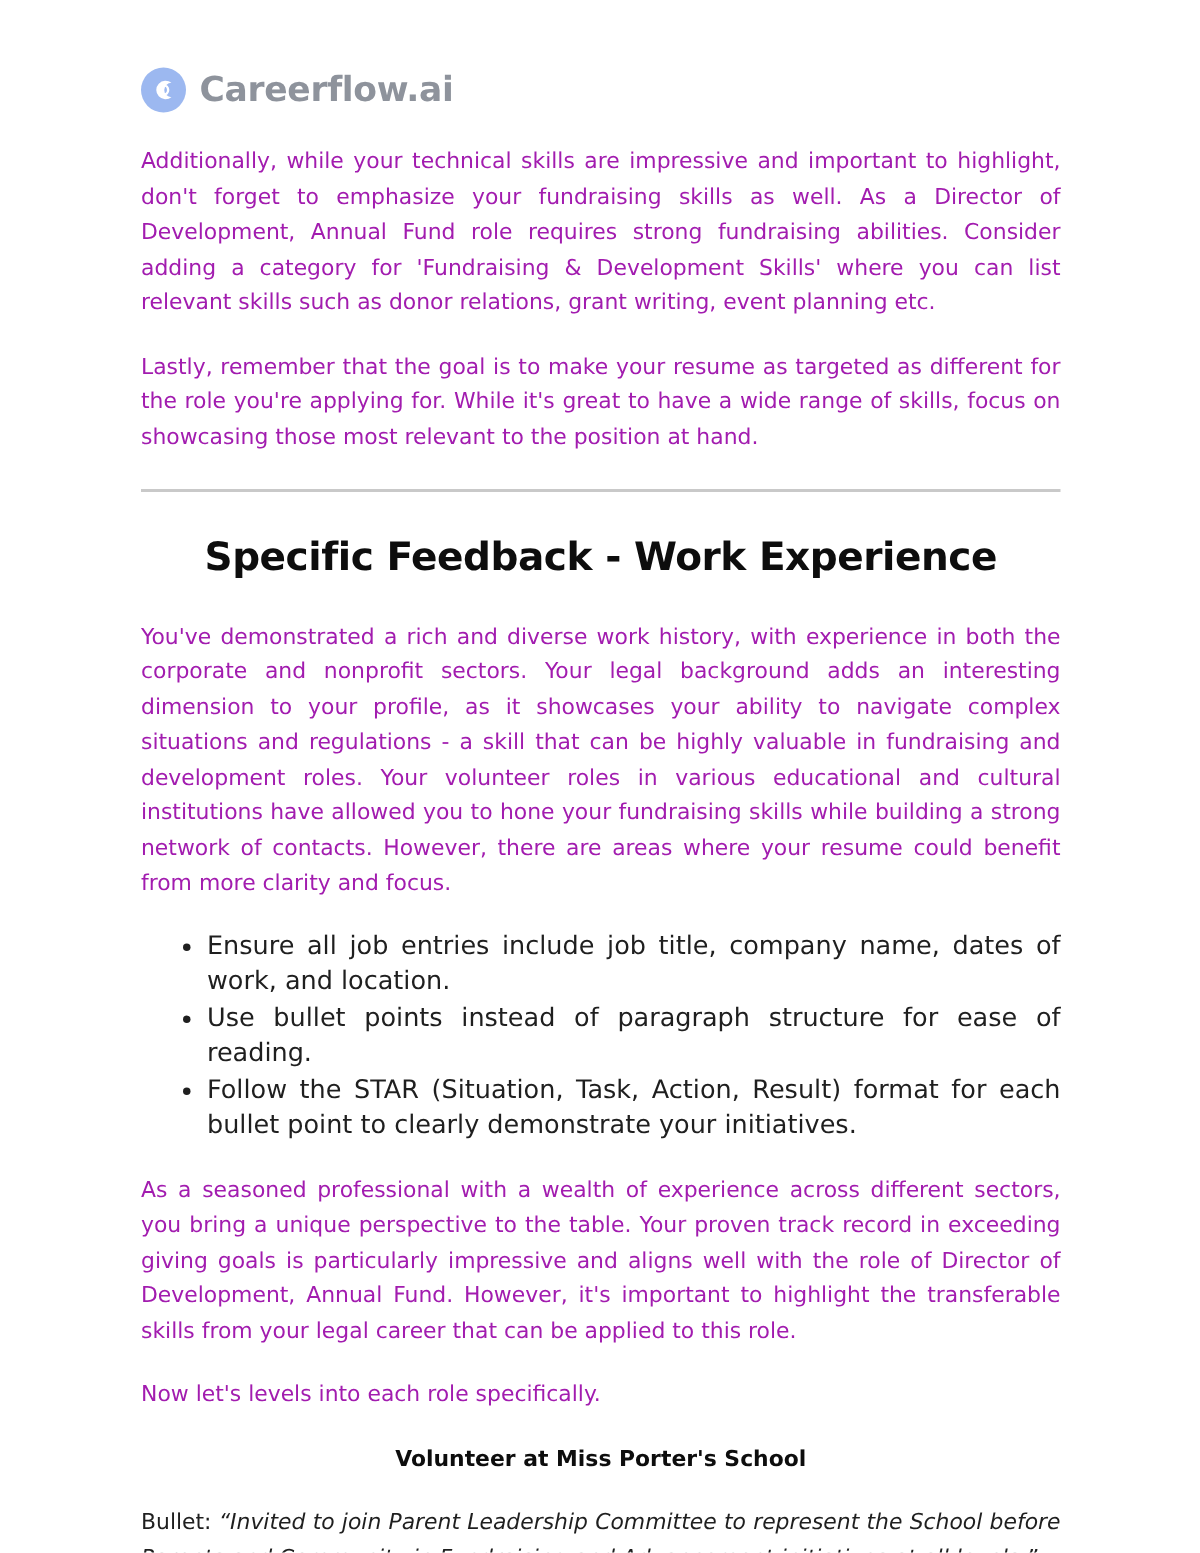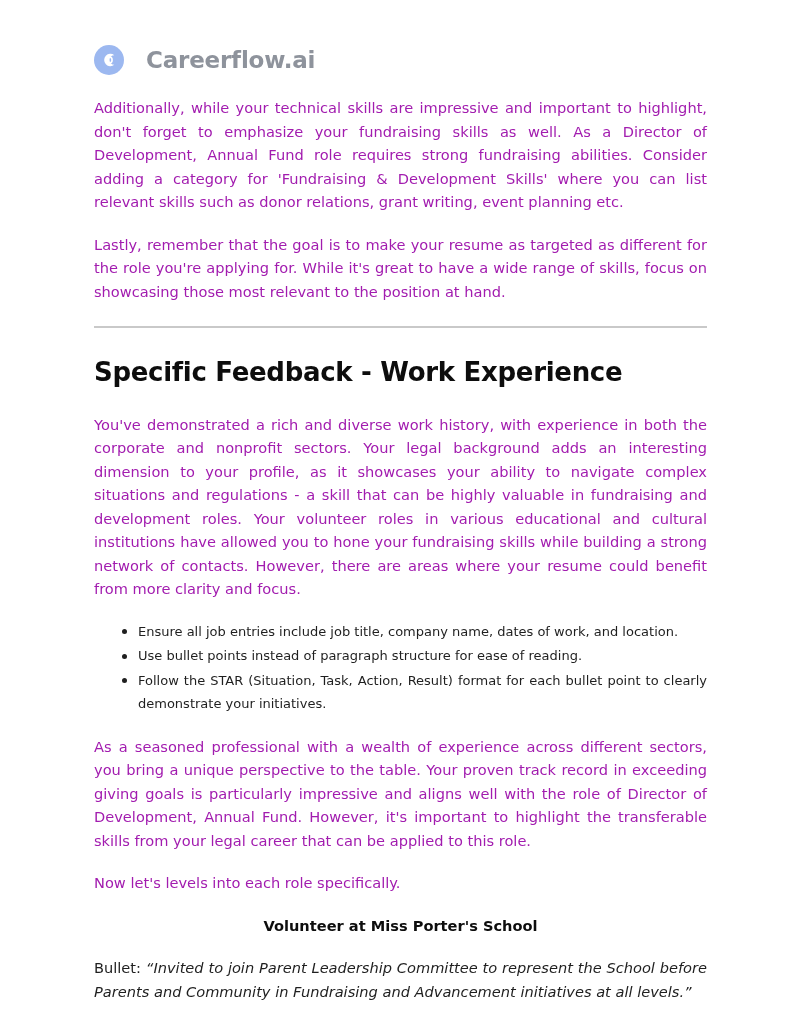--- a/index.html
+++ b/index.html
@@ -21,21 +21,21 @@
     box-sizing: border-box;
     padding: 0;
     position: relative;
   }
   .brand {
     position: absolute;
     left: 94px;
     top: 42px;
     display: flex;
     align-items: center;
-    gap: 22px;
+    gap: 9px;
     height: 36px;
   }
   .brand-logo {
     width: 30px;
     height: 30px;
     border-radius: 50%;
     background: #9cb8f0;
     display: flex;
     align-items: center;
     justify-content: center;
@@ -72,29 +72,30 @@
     border-top: 2px solid #c9c9c9;
     margin: 23px 0 0 0;
   }
   h1.section-heading {
     font-size: 26px;
     font-weight: 700;
     line-height: 1.25;
     letter-spacing: -0.3px;
     margin: 28px 0 24px 0;
     color: #0d0d0d;
+    text-align: center;
   }
   ul.bullet-list {
     margin: 0 0 19px 0;
     padding: 0 0 0 28px;
     list-style: none;
   }
   ul.bullet-list li {
     position: relative;
-    font-size: 13px;
+    font-size: 17px;
     line-height: 23.5px;
     text-align: justify;
     text-justify: inter-word;
     margin: 0 0 1px 0;
     padding-left: 16px;
     color: #1f1f1f;
   }
   ul.bullet-list li::before {
     content: "";
     position: absolute;

